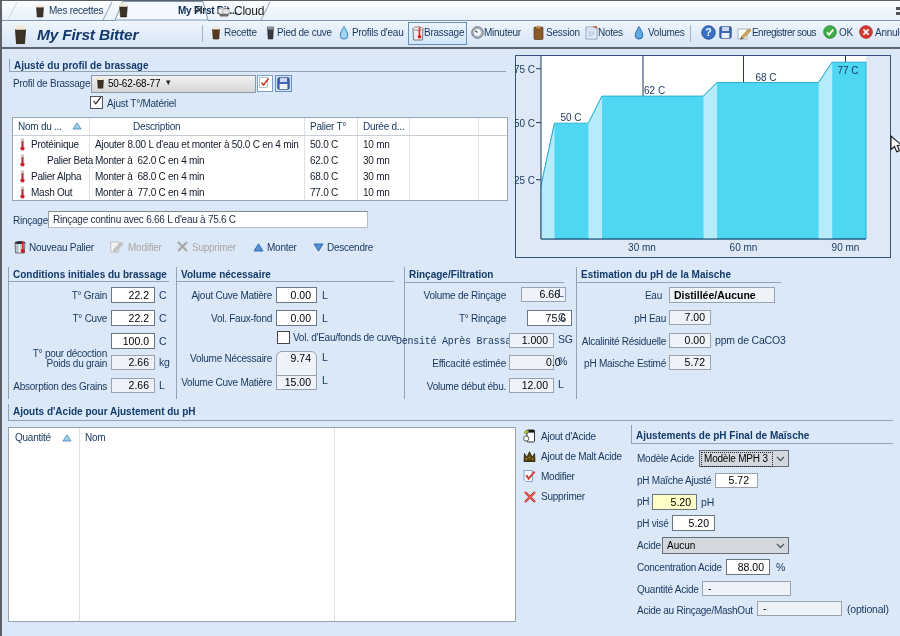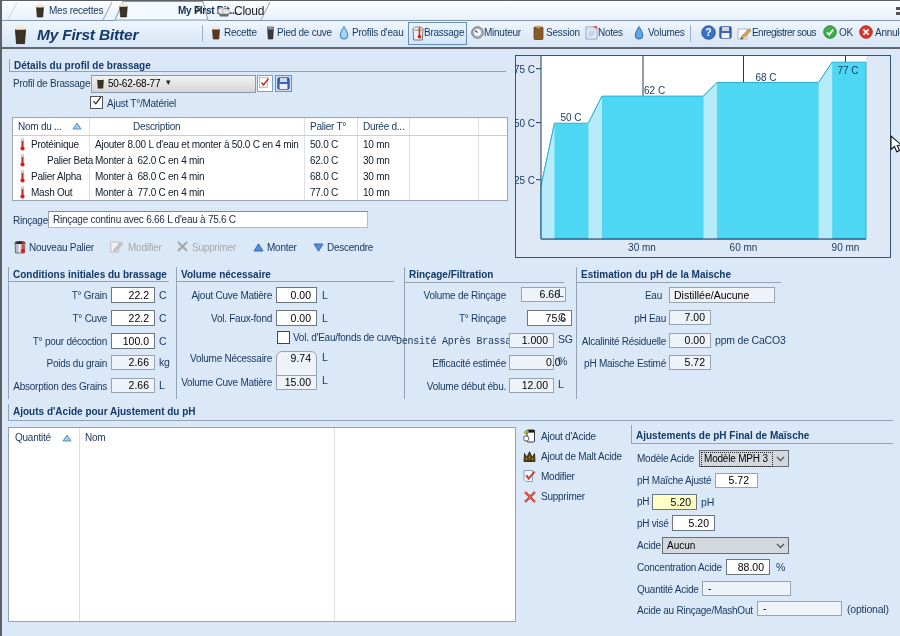--- a/index.html
+++ b/index.html
@@ -55,21 +55,21 @@
   <div class="lbl" style="left:424px;top:27px;">Brassage</div>
   <div class="lbl" style="left:484px;top:27px;">Minuteur</div>
   <div class="lbl" style="left:546px;top:27px;">Session</div>
   <div class="lbl" style="left:598px;top:27px;">Notes</div>
   <div class="lbl" style="left:648px;top:27px;">Volumes</div>
   <div class="lbl" style="left:752px;top:27px;letter-spacing:-0.55px;">Enregistrer sous</div>
   <div class="lbl" style="left:839px;top:27px;">OK</div>
   <div class="lbl" style="left:875px;top:27px;">Annuler</div>
 
   <div class="vline" style="left:9px;top:59px;height:12px;"></div>
-  <div class="grph" style="left:14px;top:60px;">Détails du profil de brassage</div>
+  <div class="grph" style="left:14px;top:60px;">Ajusté du profil de brassage</div>
   <div class="hline" style="left:9px;top:71px;width:497px;"></div>
 
   <div class="lbl" style="left:13px;top:78px;">Profil de Brassage</div>
   <div class="abs" style="left:91px;top:75px;width:163px;height:16px;background:linear-gradient(#f2f2f2,#d5d5d5);border:1px solid #8a99a8;"></div>
   <div class="abs" style="left:108px;top:78px;font-size:10px;letter-spacing:-0.2px;color:#000;">50-62-68-77</div>
   <div class="abs" style="left:166px;top:77px;font-size:9px;color:#222;">▾</div>
 
   <div class="abs" style="left:90px;top:96px;width:11px;height:11px;background:#fff;border:1px solid #555;"></div>
   <svg class="abs" style="left:91px;top:95px;" width="12" height="12" viewBox="0 0 12 12">
     <polyline points="2.5,6.2 4.8,8.8 9.8,2.2" fill="none" stroke="#222" stroke-width="1.2"></polyline>
@@ -174,21 +174,21 @@
   <div class="vline" style="left:576px;top:267px;height:132px;"></div>
   <div class="grph" style="left:581px;top:269px;">Estimation du pH de la Maische</div>
   <div class="hline" style="left:576px;top:282px;width:205px;"></div>
 
   <div class="lbl r" style="left:10px;top:290px;width:97px;">T° Grain</div>
   <div class="box" style="left:111px;top:287px;width:44px;height:16px;line-height:14px;">22.2</div>
   <div class="unit" style="left:159px;top:289px;">C</div>
   <div class="lbl r" style="left:10px;top:313px;width:97px;">T° Cuve</div>
   <div class="box" style="left:111px;top:310px;width:44px;height:16px;line-height:14px;">22.2</div>
   <div class="unit" style="left:159px;top:312px;">C</div>
-  <div class="lbl r" style="left:10px;top:336px;width:97px;">T° pour décoction</div>
+  <div class="lbl r" style="left:10px;top:348px;width:97px;">T° pour décoction</div>
   <div class="box" style="left:111px;top:333px;width:44px;height:16px;line-height:14px;">100.0</div>
   <div class="unit" style="left:159px;top:335px;">C</div>
   <div class="lbl r" style="left:10px;top:358px;width:97px;">Poids du grain</div>
   <div class="box ro" style="left:111px;top:355px;width:44px;height:15px;line-height:13px;">2.66</div>
   <div class="unit" style="left:159px;top:356px;">kg</div>
   <div class="lbl r" style="left:10px;top:381px;width:97px;">Absorption des Grains</div>
   <div class="box ro" style="left:111px;top:378px;width:44px;height:15px;line-height:13px;">2.66</div>
   <div class="unit" style="left:159px;top:379px;">L</div>
 
   <div class="lbl r" style="left:130px;top:290px;width:142px;">Ajout Cuve Matière</div>
@@ -216,21 +216,21 @@
   <div class="box ro" style="left:509px;top:333px;width:45px;height:15px;line-height:13px;">1.000</div>
   <div class="unit" style="left:558px;top:333px;">SG</div>
   <div class="lbl r" style="left:396px;top:358px;width:110px;">Efficacité estimée</div>
   <div class="box ro" style="left:509px;top:355px;width:45px;height:15px;line-height:13px;padding-left:36px;">0.0</div>
   <div class="unit" style="left:558px;top:355px;">%</div>
   <div class="lbl r" style="left:396px;top:381px;width:110px;">Volume début ébu.</div>
   <div class="box ro" style="left:509px;top:378px;width:45px;height:15px;line-height:13px;">12.00</div>
   <div class="unit" style="left:558px;top:378px;">L</div>
 
   <div class="lbl r" style="left:580px;top:290px;width:82px;">Eau</div>
-  <div class="box ro" style="left:669px;top:287px;width:106px;height:16px;text-align:left;padding:0 0 0 4px;line-height:14px;">Distillée/Aucune</div>
+  <div class="box ro" style="left:669px;top:287px;width:106px;height:16px;text-align:left;padding:0 0 0 4px;line-height:14px;font-weight:bold;">Distillée/Aucune</div>
   <div class="lbl r" style="left:576px;top:313px;width:90px;">pH Eau</div>
   <div class="box ro" style="left:669px;top:310px;width:42px;height:15px;line-height:13px;">7.00</div>
   <div class="lbl r" style="left:576px;top:336px;width:90px;">Alcalinité Résiduelle</div>
   <div class="box ro" style="left:669px;top:333px;width:42px;height:15px;line-height:13px;">0.00</div>
   <div class="unit" style="left:715px;top:334px;">ppm de CaCO3</div>
   <div class="lbl r" style="left:576px;top:358px;width:90px;">pH Maische Estimé</div>
   <div class="box ro" style="left:669px;top:355px;width:42px;height:15px;line-height:13px;">5.72</div>
 
   <div class="vline" style="left:8px;top:404px;height:16px;"></div>
   <div class="grph" style="left:13px;top:406px;">Ajouts d'Acide pour Ajustement du pH</div>

